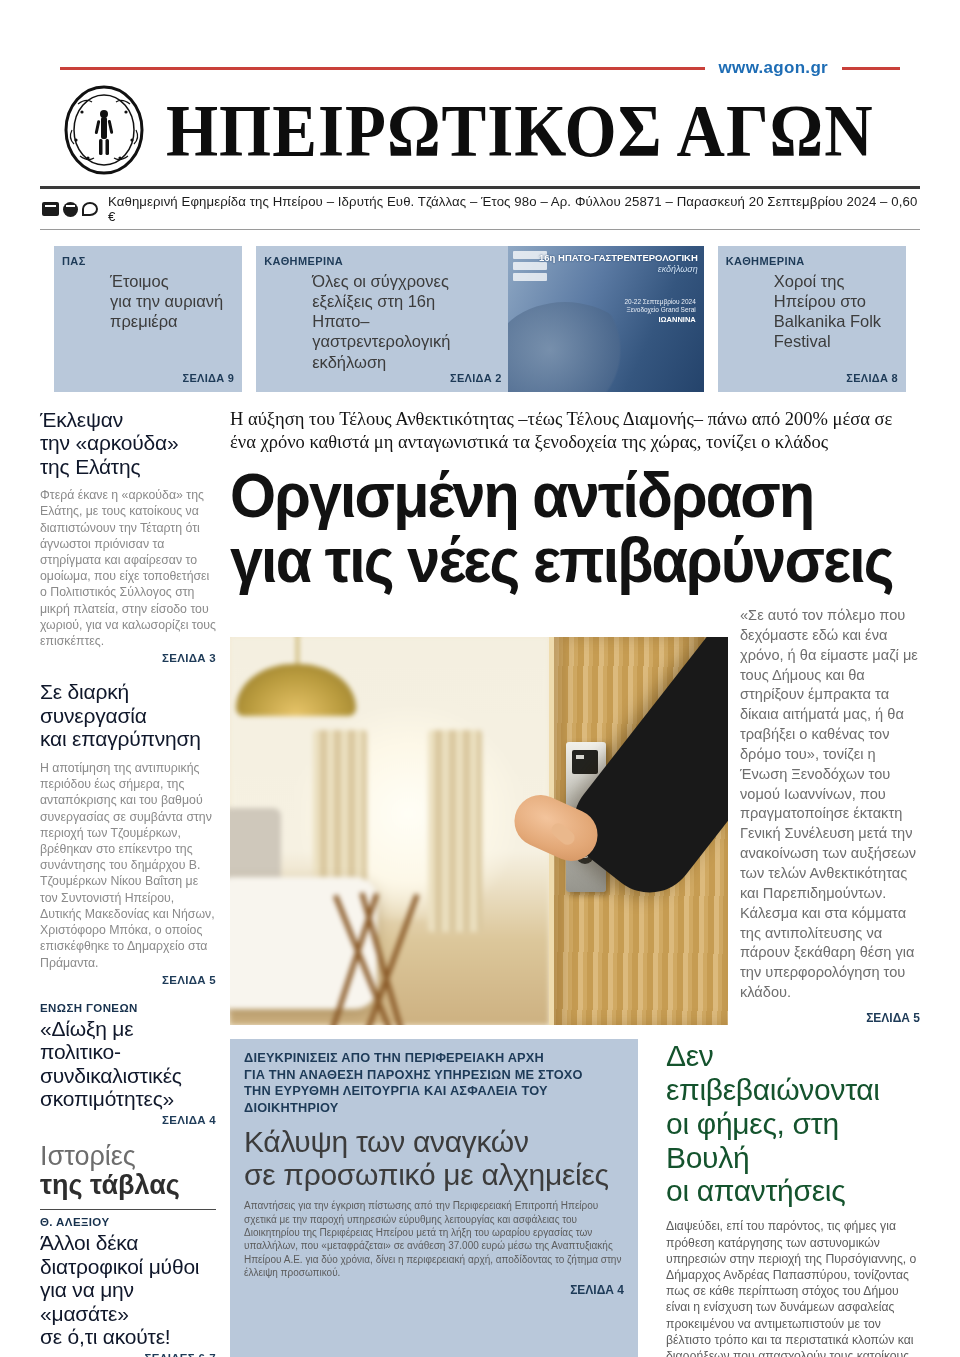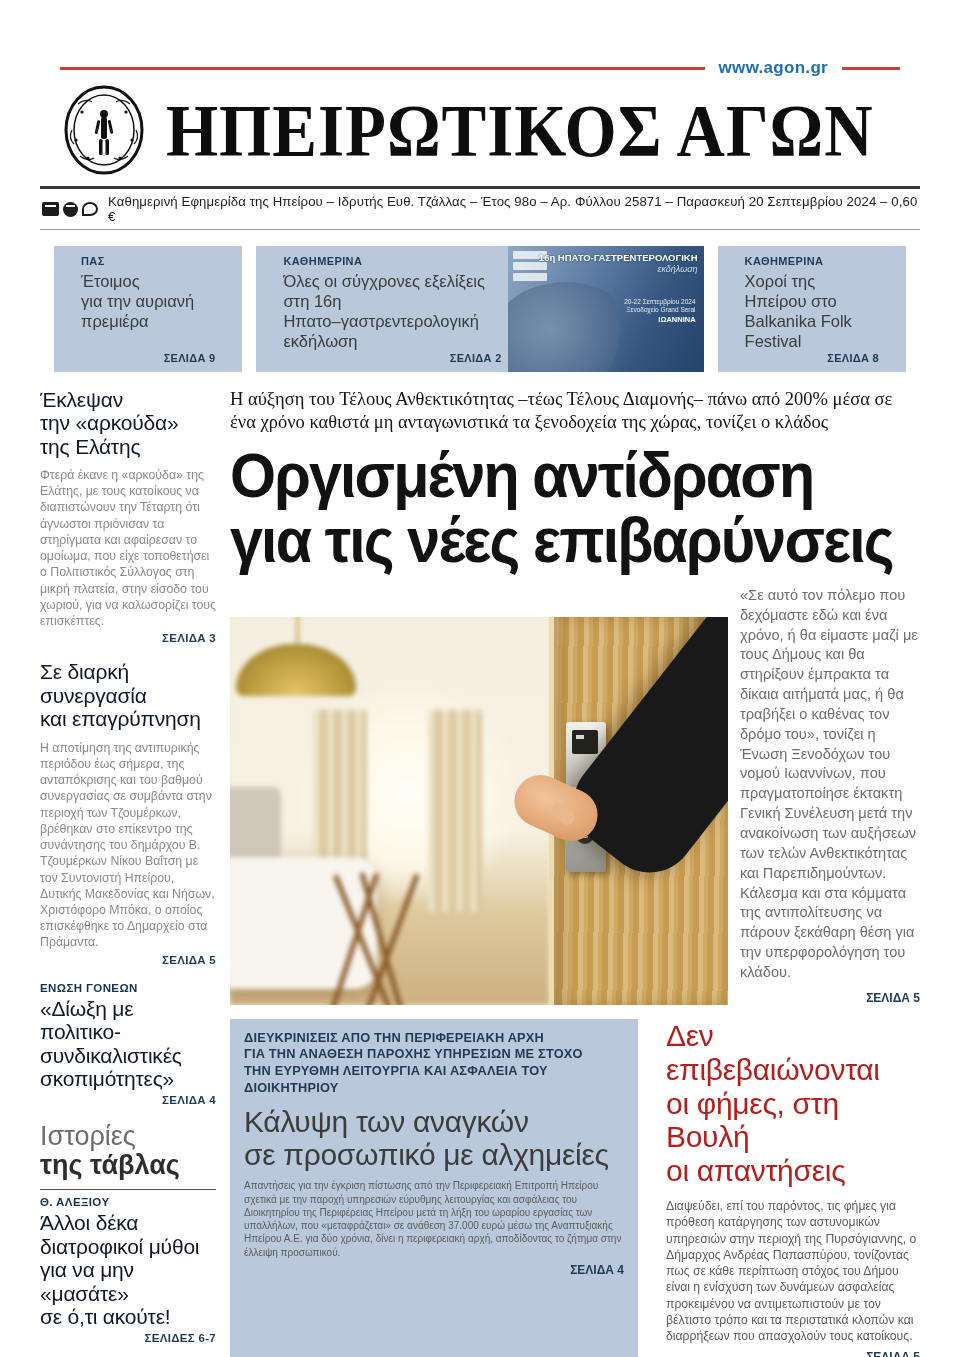--- a/index.html
+++ b/index.html
@@ -23,26 +23,26 @@
   .badge { width:17px; height:14px; background:#1c1c1c; border-radius:2px; position:relative; }
   .badge.round { border-radius:50%; width:15px; height:15px; }
   .badge::after { content:""; position:absolute; left:3px; top:3px; right:3px; height:2px; background:#fff; }
   .badge.swirl { background:transparent; border:2px solid #1c1c1c; border-radius:50% 50% 50% 0; width:16px; height:14px; }
   .badge.swirl::after{ display:none; }
   .dateline-text { font-size:13.2px; color:#1c1c1c; letter-spacing:.1px; }
   .rule-thin { height:1px; background:#9a9a9a; }
 
   
   .teasers { display:flex; justify-content:space-between; gap:14px; margin:16px 14px 0; }
-  .teaser { background:#b9c8da; padding:9px 27px 8px; display:flex; flex-direction:column; }
+  .teaser { background:#b9c8da; padding:9px 8px 8px; display:flex; flex-direction:column; }
   .teaser.t1, .teaser.t3 { width:190px; }
   .teaser.t2 { width:452px; flex-direction:row; gap:6px; padding-right:0; padding-bottom:0; padding-top:0; }
   .t2-text { padding:9px 0 8px; display:flex; flex-direction:column; flex:1; }
   .kicker { font-size:11px; font-weight:bold; color:#1d3a57; letter-spacing:.4px; margin-bottom:4px; }
-  .teaser-title { font-size:16.5px; color:#3c3c3c; line-height:1.22; }
+  .teaser-title { font-size:16.5px; color:#3c3c3c; line-height:1.22;margin-left:48px; }
   .pageref { font-size:11px; font-weight:bold; color:#1d3a57; text-align:right; margin-top:auto; letter-spacing:.3px; }
   .pre { white-space:pre-line; }
 
   
   .poster { flex:0 0 196px; background:linear-gradient(115deg,#8fa8c4 0%,#5b7aa3 40%,#35567f 70%,#24436b 100%);
             position:relative; overflow:hidden; }
   .poster-shape { position:absolute; left:-18px; bottom:-30px; width:150px; height:120px;
             background:radial-gradient(circle at 40% 40%, #7c93ad 0%, #4c688c 60%, transparent 62%); border-radius:50%; opacity:.8;}
   .poster-title { position:absolute; top:7px; right:6px; text-align:right; color:#fff;
             font-size:9.5px; font-weight:bold; line-height:1.15; text-shadow:0 0 2px #23436b; }
@@ -116,21 +116,21 @@
           background:#eab88c; transform:rotate(40deg); }
 
   
   .bottom-row { display:flex; gap:28px; margin-top:14px; }
   .mid-panel { flex:0 0 408px; background:#b9c8da; padding:11px 14px 9px; display:flex; flex-direction:column; }
   .mid-kicker { font-size:12.8px; font-weight:bold; color:#1d3a57; line-height:1.3; letter-spacing:.2px; }
   .mid-title { font-size:30px; color:#3c3c3c; font-weight:400; line-height:1.1; margin:9px 0 8px; letter-spacing:-.3px; }
   .mid-body { font-size:10px; color:#5c5c5c; line-height:1.33; }
   .mid-page { font-size:12px; font-weight:bold; color:#1d3a57; text-align:right; margin-top:4px; }
   .right-article { flex:1; min-width:0; }
-  .ra-title { font-size:30px; color:#b91c1c; font-weight:400; line-height:1.13; letter-spacing:-.3px; }
+  .ra-title { font-size:30px; color:#14532d; font-weight:400; line-height:1.13; letter-spacing:-.3px; }
   .ra-body { font-size:12.2px; color:#5c5c5c; line-height:1.33; margin-top:10px; }
   .ra-page { font-size:12px; font-weight:bold; color:#1d3a57; text-align:right; margin-top:6px; }
 
   
   .banner { margin-top:14px; border:2px solid #c6c6c6; padding:9px 16px 7px; background:#fff; }
   .banner-kicker { font-size:13px; font-weight:bold; color:#101010; line-height:1.3; letter-spacing:.2px; }
 </style>
 </head>
 <body>
 

